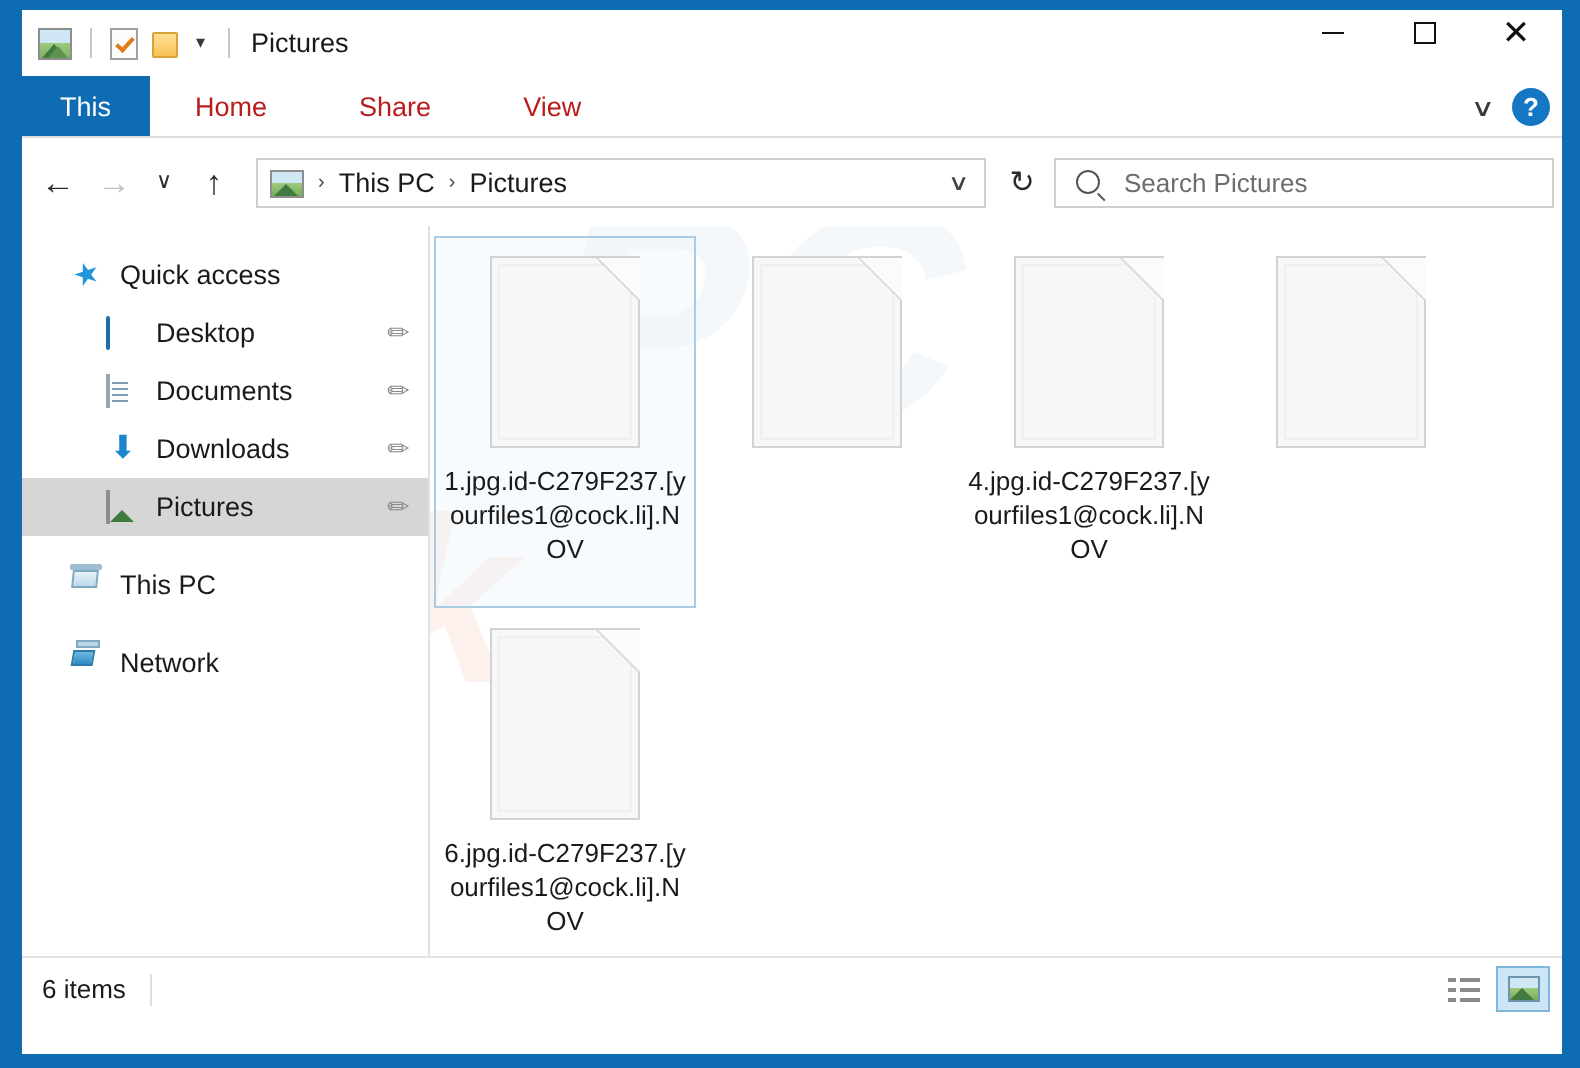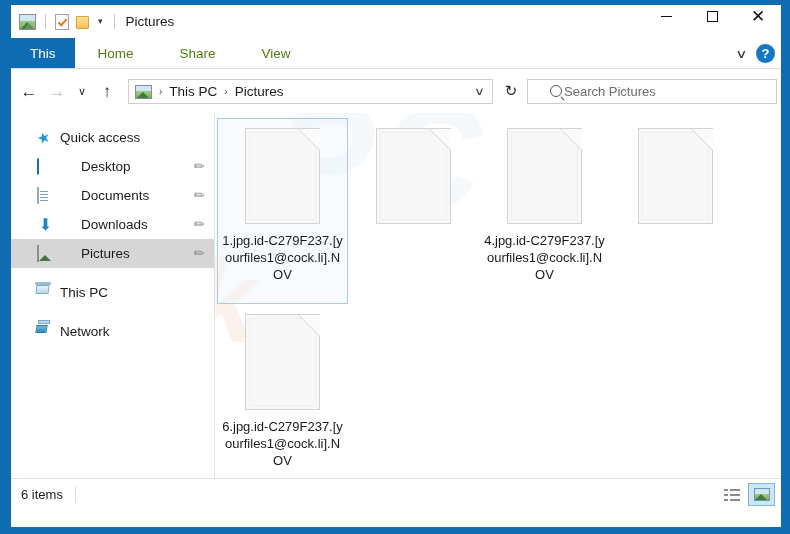--- a/index.html
+++ b/index.html
@@ -163,21 +163,21 @@
     align-items: stretch;
     background: #ffffff;
     position: relative;
   }
   #ribbon-tabs { display: flex; align-items: stretch; }
   .ribbon-tab {
     padding: 0 23px;
     display: flex;
     align-items: center;
     font-size: 13.5px;
-    color: #4d7c0f;
+    color: #b91c1c;
     white-space: nowrap;
   }
   .ribbon-tab.file-tab {
     background: #0e6cb2;
     color: #ffffff;
     padding: 0 19px;
   }
   #ribbon-right {
     margin-left: auto;
     display: flex;
@@ -270,22 +270,22 @@
   }
   #search-box {
     width: 250px;
     height: 25px;
     border: 1px solid #cfcfcf;
     background: #ffffff;
     display: flex;
     align-items: center;
     box-sizing: border-box;
     margin-left: 3px;
-    padding-left: 22px;
-    gap: 2px;
+    padding-left: 10px;
+    gap: 12px;
   }
   .search-glass {
     width: 10px; height: 10px;
     border: 1.4px solid #555;
     border-radius: 50%;
     position: relative;
     flex: 0 0 auto;
   }
   .search-glass::after {
     content: "";
@@ -320,21 +320,21 @@
     height: 29px;
     display: flex;
     align-items: center;
     padding-left: 24px;
     padding-right: 10px;
     font-size: 13.5px;
     color: #1a1a1a;
     position: relative;
     box-sizing: border-box;
   }
-  .nav-item.indent { padding-left: 26px; gap: 19px; }
+  .nav-item.indent { padding-left: 42px; }
   .nav-item.selected { background: #d6d6d6; }
   .nav-label { margin-left: 8px; white-space: nowrap; text-align: right; }
   .nav-pin {
     margin-left: auto;
     color: #8a8a8a;
     font-size: 13px;
     transform: rotate(45deg);
     line-height: 1;
   }
   .nav-spacer { height: 10px; }

